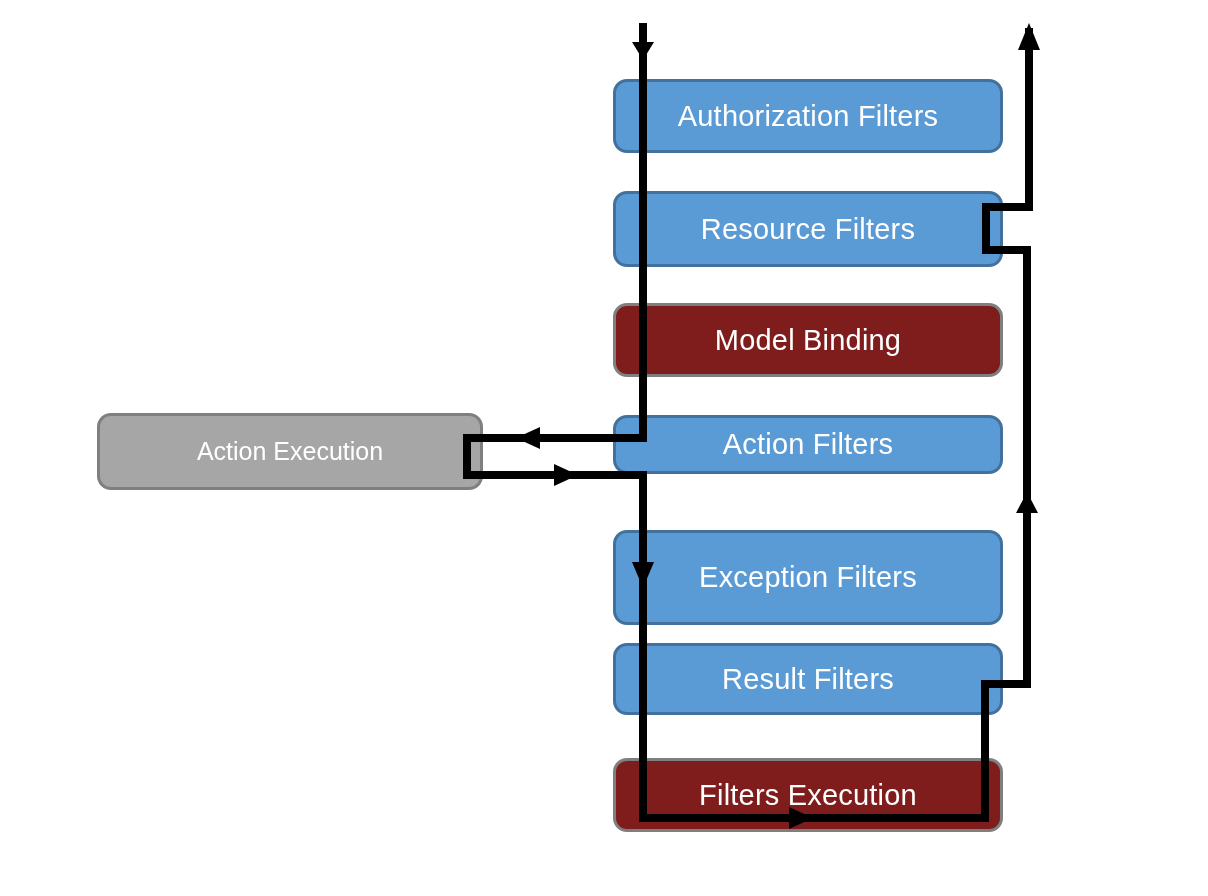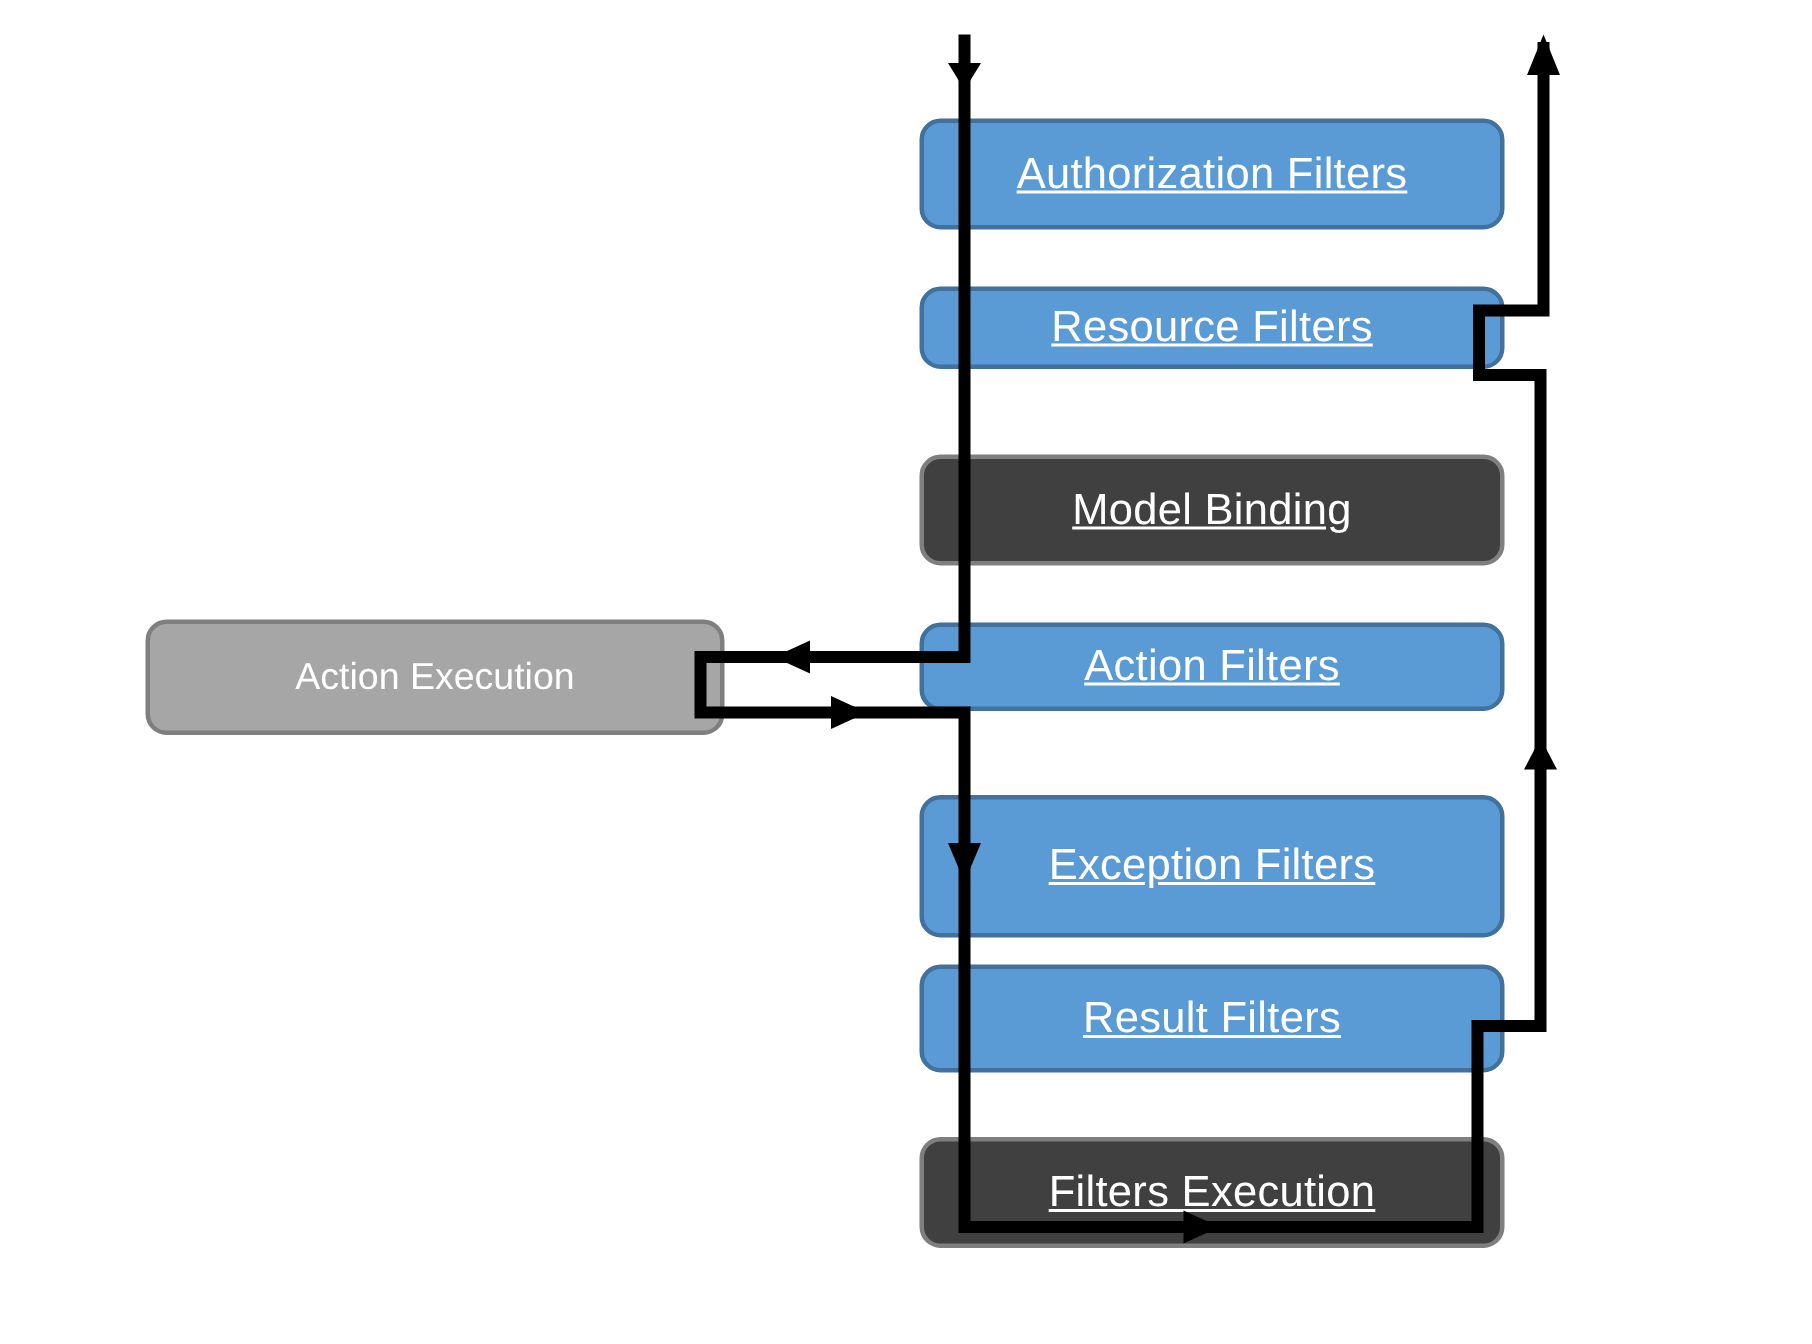--- a/index.html
+++ b/index.html
@@ -22,28 +22,27 @@
     border-radius: 14px;
     box-sizing: border-box;
     border: 3px solid;
     display: flex;
     align-items: center;
     justify-content: center;
     color: #ffffff;
     font-size: 29px;
     letter-spacing: 0.2px;
     z-index: 1;
-    text-decoration: underline;
   }
   .pbox.blue {
     background: #5B9BD5;
     border-color: #41719C;
   }
   .pbox.gray {
-    background: #404040;
+    background: #7f1d1d;
     border-color: #7F7F7F;
     text-align: center;
   }
   #side-box {
     position: absolute;
     left: 97px;
     top: 413px;
     width: 386px;
     height: 77px;
     border-radius: 14px;
@@ -69,21 +68,21 @@
 </style>
 </head>
 <body>
 
 <div id="canvas">
 
   <div class="pbox blue" style="top:79px;height:74px">
     <span>Authorization Filters</span>
   </div>
 
-  <div class="pbox blue" style="top:191px;height:55px">
+  <div class="pbox blue" style="top:191px;height:76px">
     <span>Resource Filters</span>
   </div>
 
   <div class="pbox gray" style="top:303px;height:74px">
     <span>Model Binding</span>
   </div>
 
   <div class="pbox blue" style="top:415px;height:59px">
     <span>Action Filters</span>
   </div>

